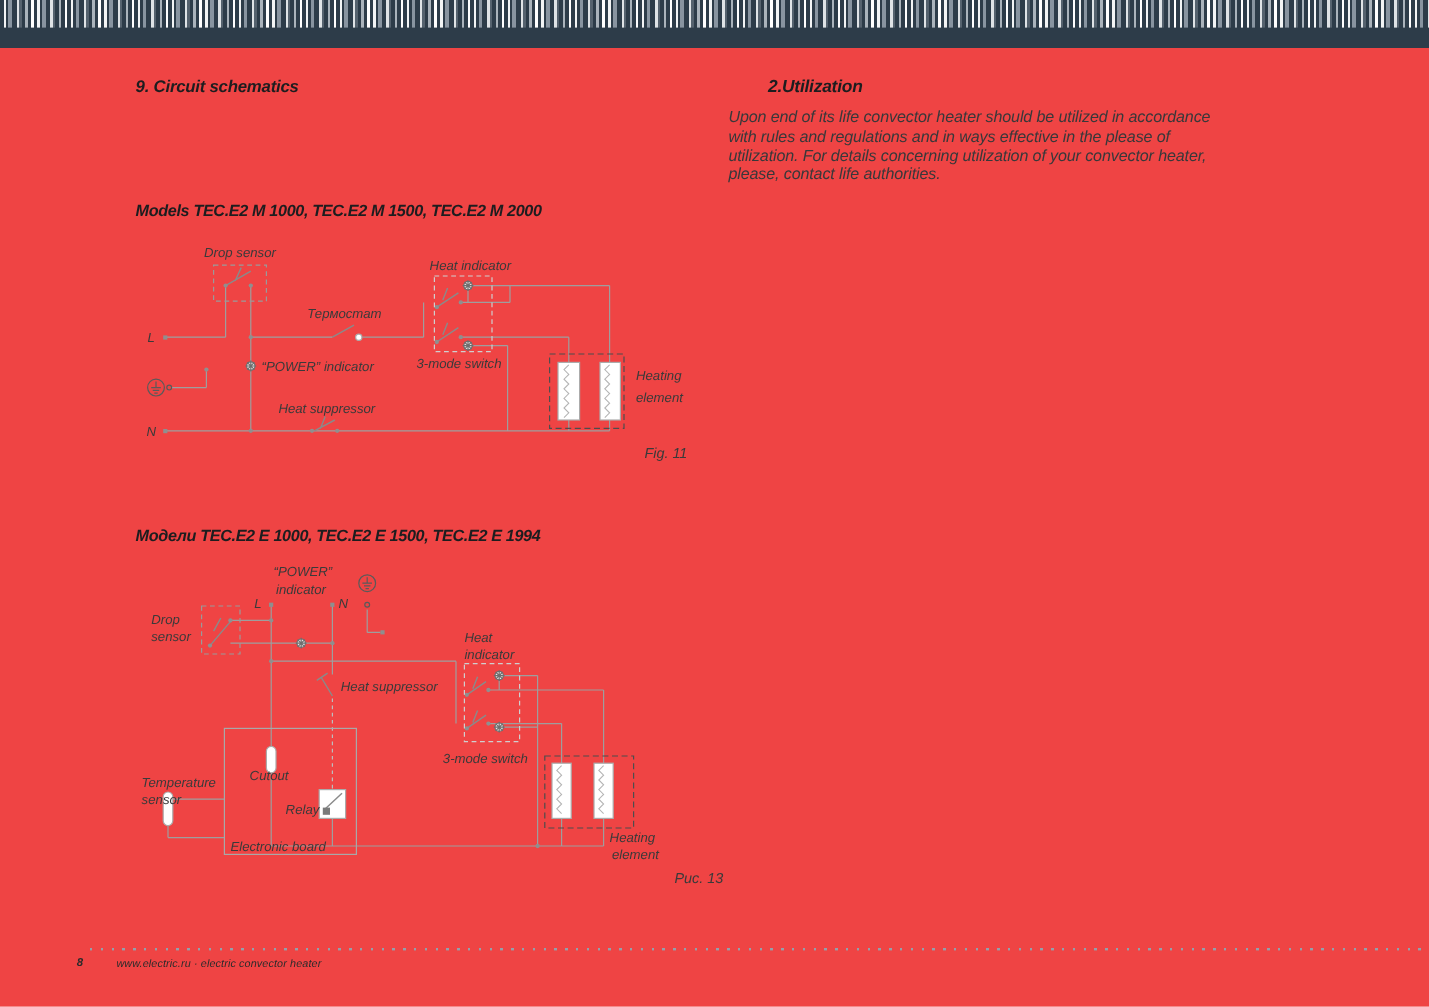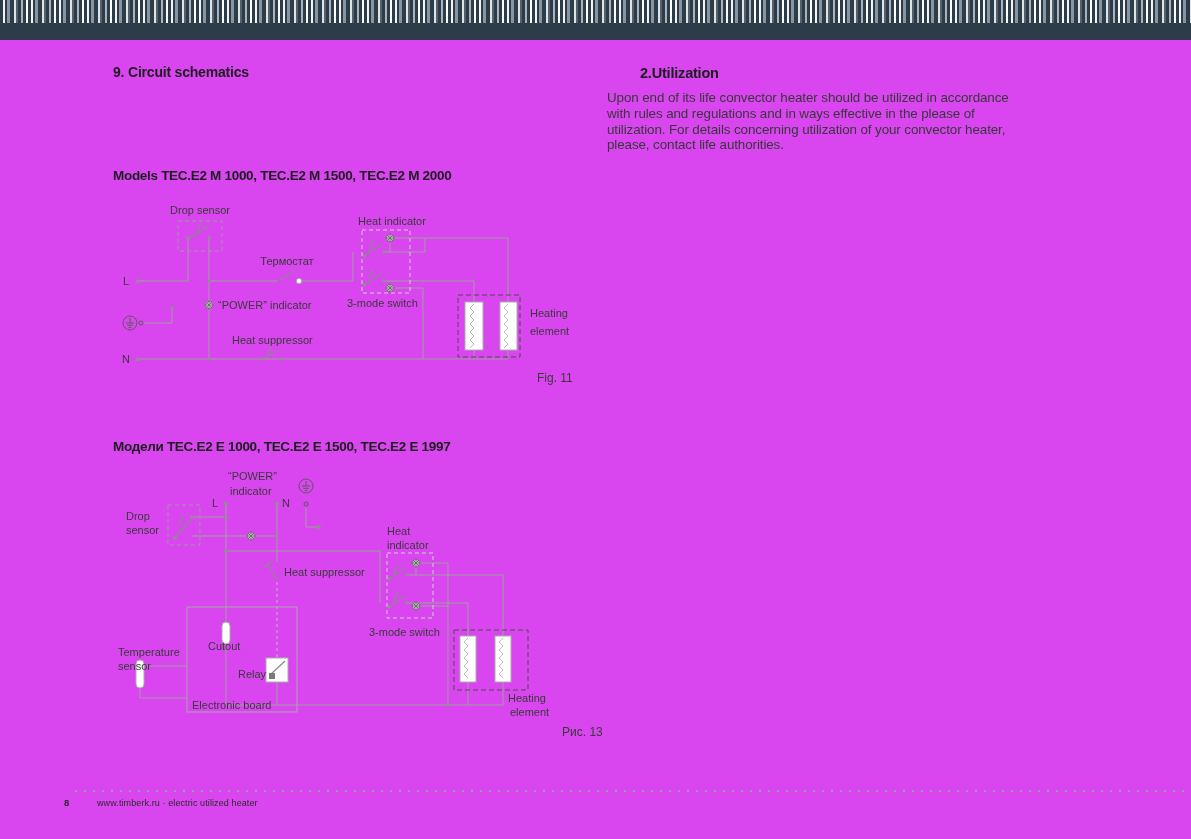--- a/index.html
+++ b/index.html
@@ -1,17 +1,17 @@
 <!DOCTYPE html>
 <html><head>
 <meta charset="utf-8">
 <style>
   html,body{margin:0;padding:0;background:#ffffff;}
   body{width:1191px;height:839px;position:relative;font-family:"Liberation Sans",sans-serif;color:#231f20;}
-  .page{position:absolute;inset:0;overflow:hidden;background:#d946ef;}
+  .page{position:absolute;inset:0;overflow:hidden;background:#ef4444;font-style:italic;}
   .banner{position:absolute;top:0;left:0;width:1191px;height:40px;background:#2d3c49;}
   .banner-stripes{position:absolute;top:0;left:0;width:100%;height:23px;
     background:repeating-linear-gradient(90deg,
       #2d3c49 0px,#2d3c49 3px,
       #f2f4f5 3px,#f2f4f5 5px,
       #2d3c49 5px,#2d3c49 7px,
       #8894a0 7px,#8894a0 10px,
       #2d3c49 10px,#2d3c49 14px,
       #dfe3e6 14px,#dfe3e6 16px,
       #55626e 16px,#55626e 18px,
@@ -117,21 +117,21 @@
     <text x="171" y="77" text-anchor="middle" class="lbl">Термостат</text>
     <text x="102" y="121" class="lbl">“POWER” indicator</text>
     <text x="116" y="156" class="lbl">Heat suppressor</text>
     <text x="242" y="37" class="lbl">Heat indicator</text>
     <text x="231" y="119" class="lbl">3-mode switch</text>
     <text x="414" y="129" class="lbl">Heating</text>
     <text x="414" y="147" class="lbl">element</text>
     <text x="421" y="194" class="cap">Fig. 11</text>
   </svg>
 
-  <div class="h-models" style="left:113px;top:439px">Модели TEC.E2 E 1000, TEC.E2 E 1500, TEC.E2 E 1997</div>
+  <div class="h-models" style="left:113px;top:439px">Модели TEC.E2 E 1000, TEC.E2 E 1500, TEC.E2 E 1994</div>
 
   <svg class="diagram" style="left:112px;top:460px" width="500" height="285" viewBox="0 0 500 285">
 
     <path class="wire" d="M114 44 V162 M114 184 V245 M114 245 H391 M165 44 V102 M165 222 V245 M80 57 H114 M80 76 H165 M194 48 V67 M194 67 H205 M114 91 H268 M268 91 V143 M295 115 H391 M391 115 V176 M304 107 V115 M308 103 H336 M336 103 V245 M295 143 H356 M356 143 V176 M308 146 H336 M356 222 V245 M391 222 V245 M32 206 H75 M28 228 V238 M28 238 H75"></path>
     <path class="wire-dash" d="M165 122 V198"></path>
 
     <path class="sw" d="M63 78 L80 58 M72 55 L66 66 M165 120 L156 105 M161 101 L152 107 M277 119 L293 108 M286 104 L282 114 M277 147 L293 136 M286 132 L282 142"></path>
 
     <g>
       <rect x="112.2" y="42.2" width="3.5" height="3.5" class="dot"></rect>
@@ -212,15 +212,15 @@
 
   <div class="para" style="left:607px;top:90px">
     <div>Upon end of its life convector heater should be utilized in accordance</div>
     <div>with rules and regulations and in ways effective in the please of</div>
     <div>utilization. For details concerning utilization of your convector heater,</div>
     <div>please, contact life authorities.</div>
   </div>
 
   <div class="dotted-rule"></div>
   <div class="footer-num">8</div>
-  <div class="footer-text">www.timberk.ru · electric utilized heater</div>
+  <div class="footer-text">www.electric.ru · electric convector heater</div>
 
 </div>
 
 </body></html>

